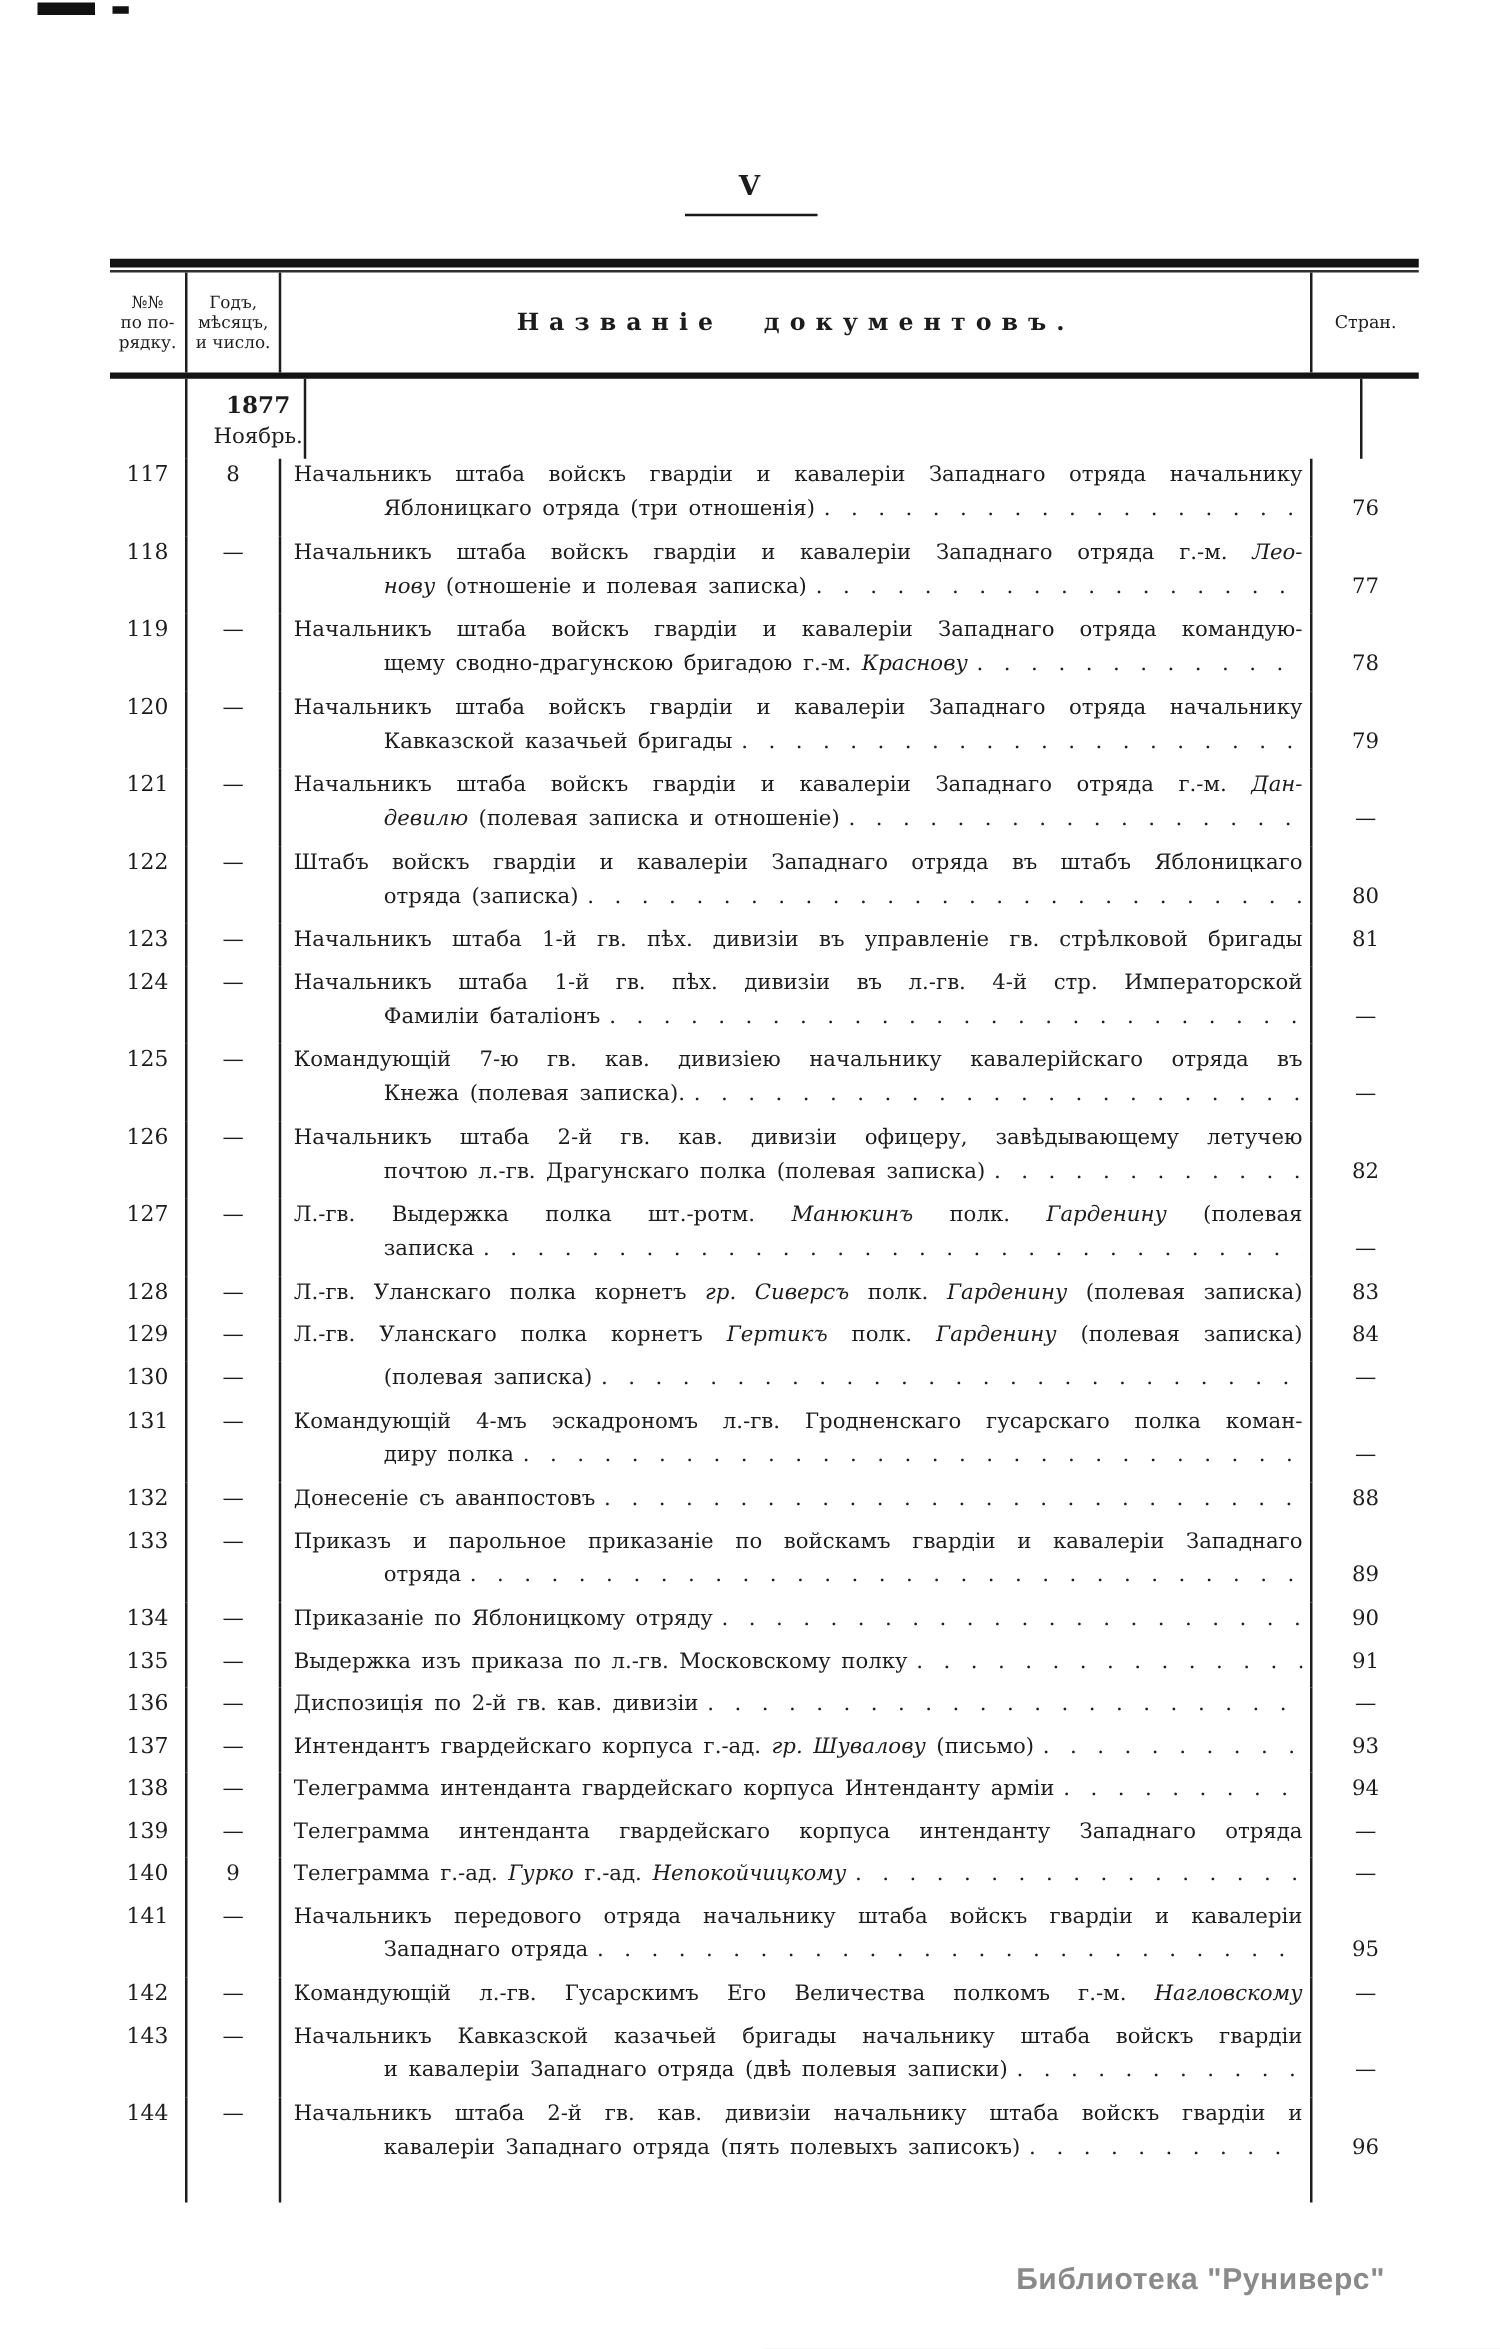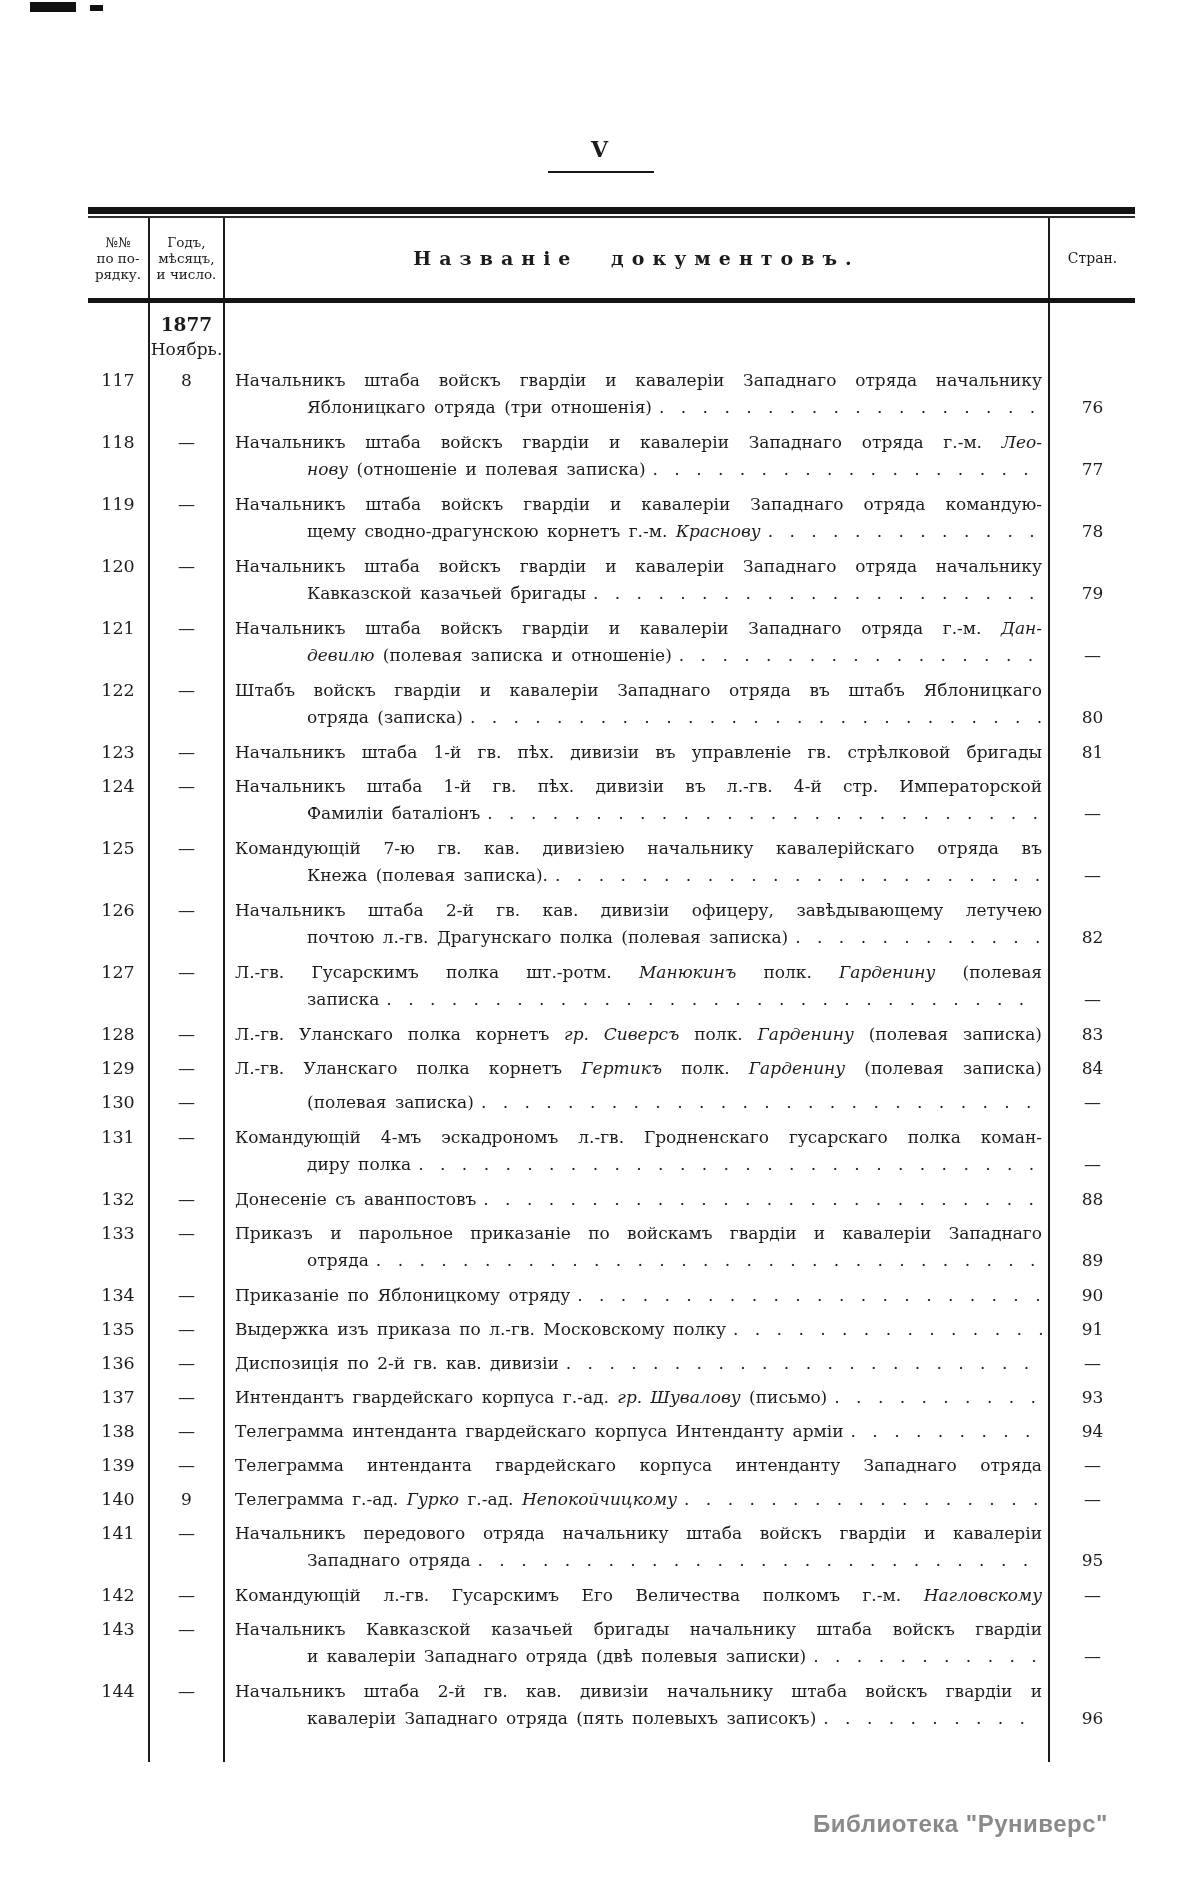--- a/index.html
+++ b/index.html
@@ -57,21 +57,21 @@
   .row.one .cell{padding-bottom:7px;}
 
   .l2{padding-left:72px;}
   .just{text-align:justify;text-align-last:justify;}
   .flexline{display:flex;align-items:baseline;}
   .lt{white-space:nowrap;}
   .dots{flex:1;overflow:hidden;white-space:nowrap;word-spacing:11px;padding-left:7px;}
   i{}
 
   
-  .yearrow{display:grid;grid-template-columns:62px 75px 825px 85px;}
+  .yearrow{display:grid;grid-template-columns:62px 75px 825px 85px;gap:20px;}
   .yearrow .cell{padding-top:10px;padding-bottom:6px;min-height:60px;}
   .ylabel{font-weight:bold;font-size:18.5px;text-align:center;line-height:24px;}
   .mlabel{font-size:17px;text-align:center;line-height:24px;}
 
   
   .tailrow{display:grid;grid-template-columns:62px 75px 825px 85px;height:22px;}
 
   .watermark{
     position:absolute;right:92px;top:1810px;
     font-family:"Liberation Sans", sans-serif;font-weight:bold;
@@ -140,21 +140,21 @@
             </div>
           </div>
           <div class="cell pageno">77</div>
         </div>
         <div class="row two">
           <div class="cell num">119</div>
           <div class="cell date">—</div>
           <div class="cell title">
             <div class="l1 just"><span>Начальникъ штаба войскъ гвардіи и кавалеріи Западнаго отряда командую-</span></div>
             <div class="l2 flexline">
-              <span class="lt"><span>щему сводно-драгунскою корнетъ г.-м. </span><i>Краснову</i></span>
+              <span class="lt"><span>щему сводно-драгунскою бригадою г.-м. </span><i>Краснову</i></span>
               <span class="dots">. . . . . . . . . . . . . . . . . . . . . . . . . . . . . . . . . . . . . . . . . . . . . . . . . . . . . . . . . . . . . . . . . . . . . . . . . . . . . . . . . . . . . . . . . . . . . . . . . . . . . . . . . . . . . . . . . . . . . . . . </span>
             </div>
           </div>
           <div class="cell pageno">78</div>
         </div>
         <div class="row two">
           <div class="cell num">120</div>
           <div class="cell date">—</div>
           <div class="cell title">
             <div class="l1 just"><span>Начальникъ штаба войскъ гвардіи и кавалеріи Западнаго отряда начальнику</span></div>
@@ -230,21 +230,21 @@
               <span class="lt"><span>почтою л.-гв. Драгунскаго полка (полевая записка)</span></span>
               <span class="dots">. . . . . . . . . . . . . . . . . . . . . . . . . . . . . . . . . . . . . . . . . . . . . . . . . . . . . . . . . . . . . . . . . . . . . . . . . . . . . . . . . . . . . . . . . . . . . . . . . . . . . . . . . . . . . . . . . . . . . . . . </span>
             </div>
           </div>
           <div class="cell pageno">82</div>
         </div>
         <div class="row two">
           <div class="cell num">127</div>
           <div class="cell date">—</div>
           <div class="cell title">
-            <div class="l1 just"><span>Л.-гв. Гусарскимъ полка шт.-ротм. </span><i>Манюкинъ</i><span> полк. </span><i>Гарденину</i><span> (полевая</span></div>
+            <div class="l1 just"><span>Л.-гв. Выдержка полка шт.-ротм. </span><i>Манюкинъ</i><span> полк. </span><i>Гарденину</i><span> (полевая</span></div>
             <div class="l2 flexline">
               <span class="lt"><span>записка</span></span>
               <span class="dots">. . . . . . . . . . . . . . . . . . . . . . . . . . . . . . . . . . . . . . . . . . . . . . . . . . . . . . . . . . . . . . . . . . . . . . . . . . . . . . . . . . . . . . . . . . . . . . . . . . . . . . . . . . . . . . . . . . . . . . . . </span>
             </div>
           </div>
           <div class="cell pageno">—</div>
         </div>
         <div class="row one">
           <div class="cell num">128</div>
           <div class="cell date">—</div>

